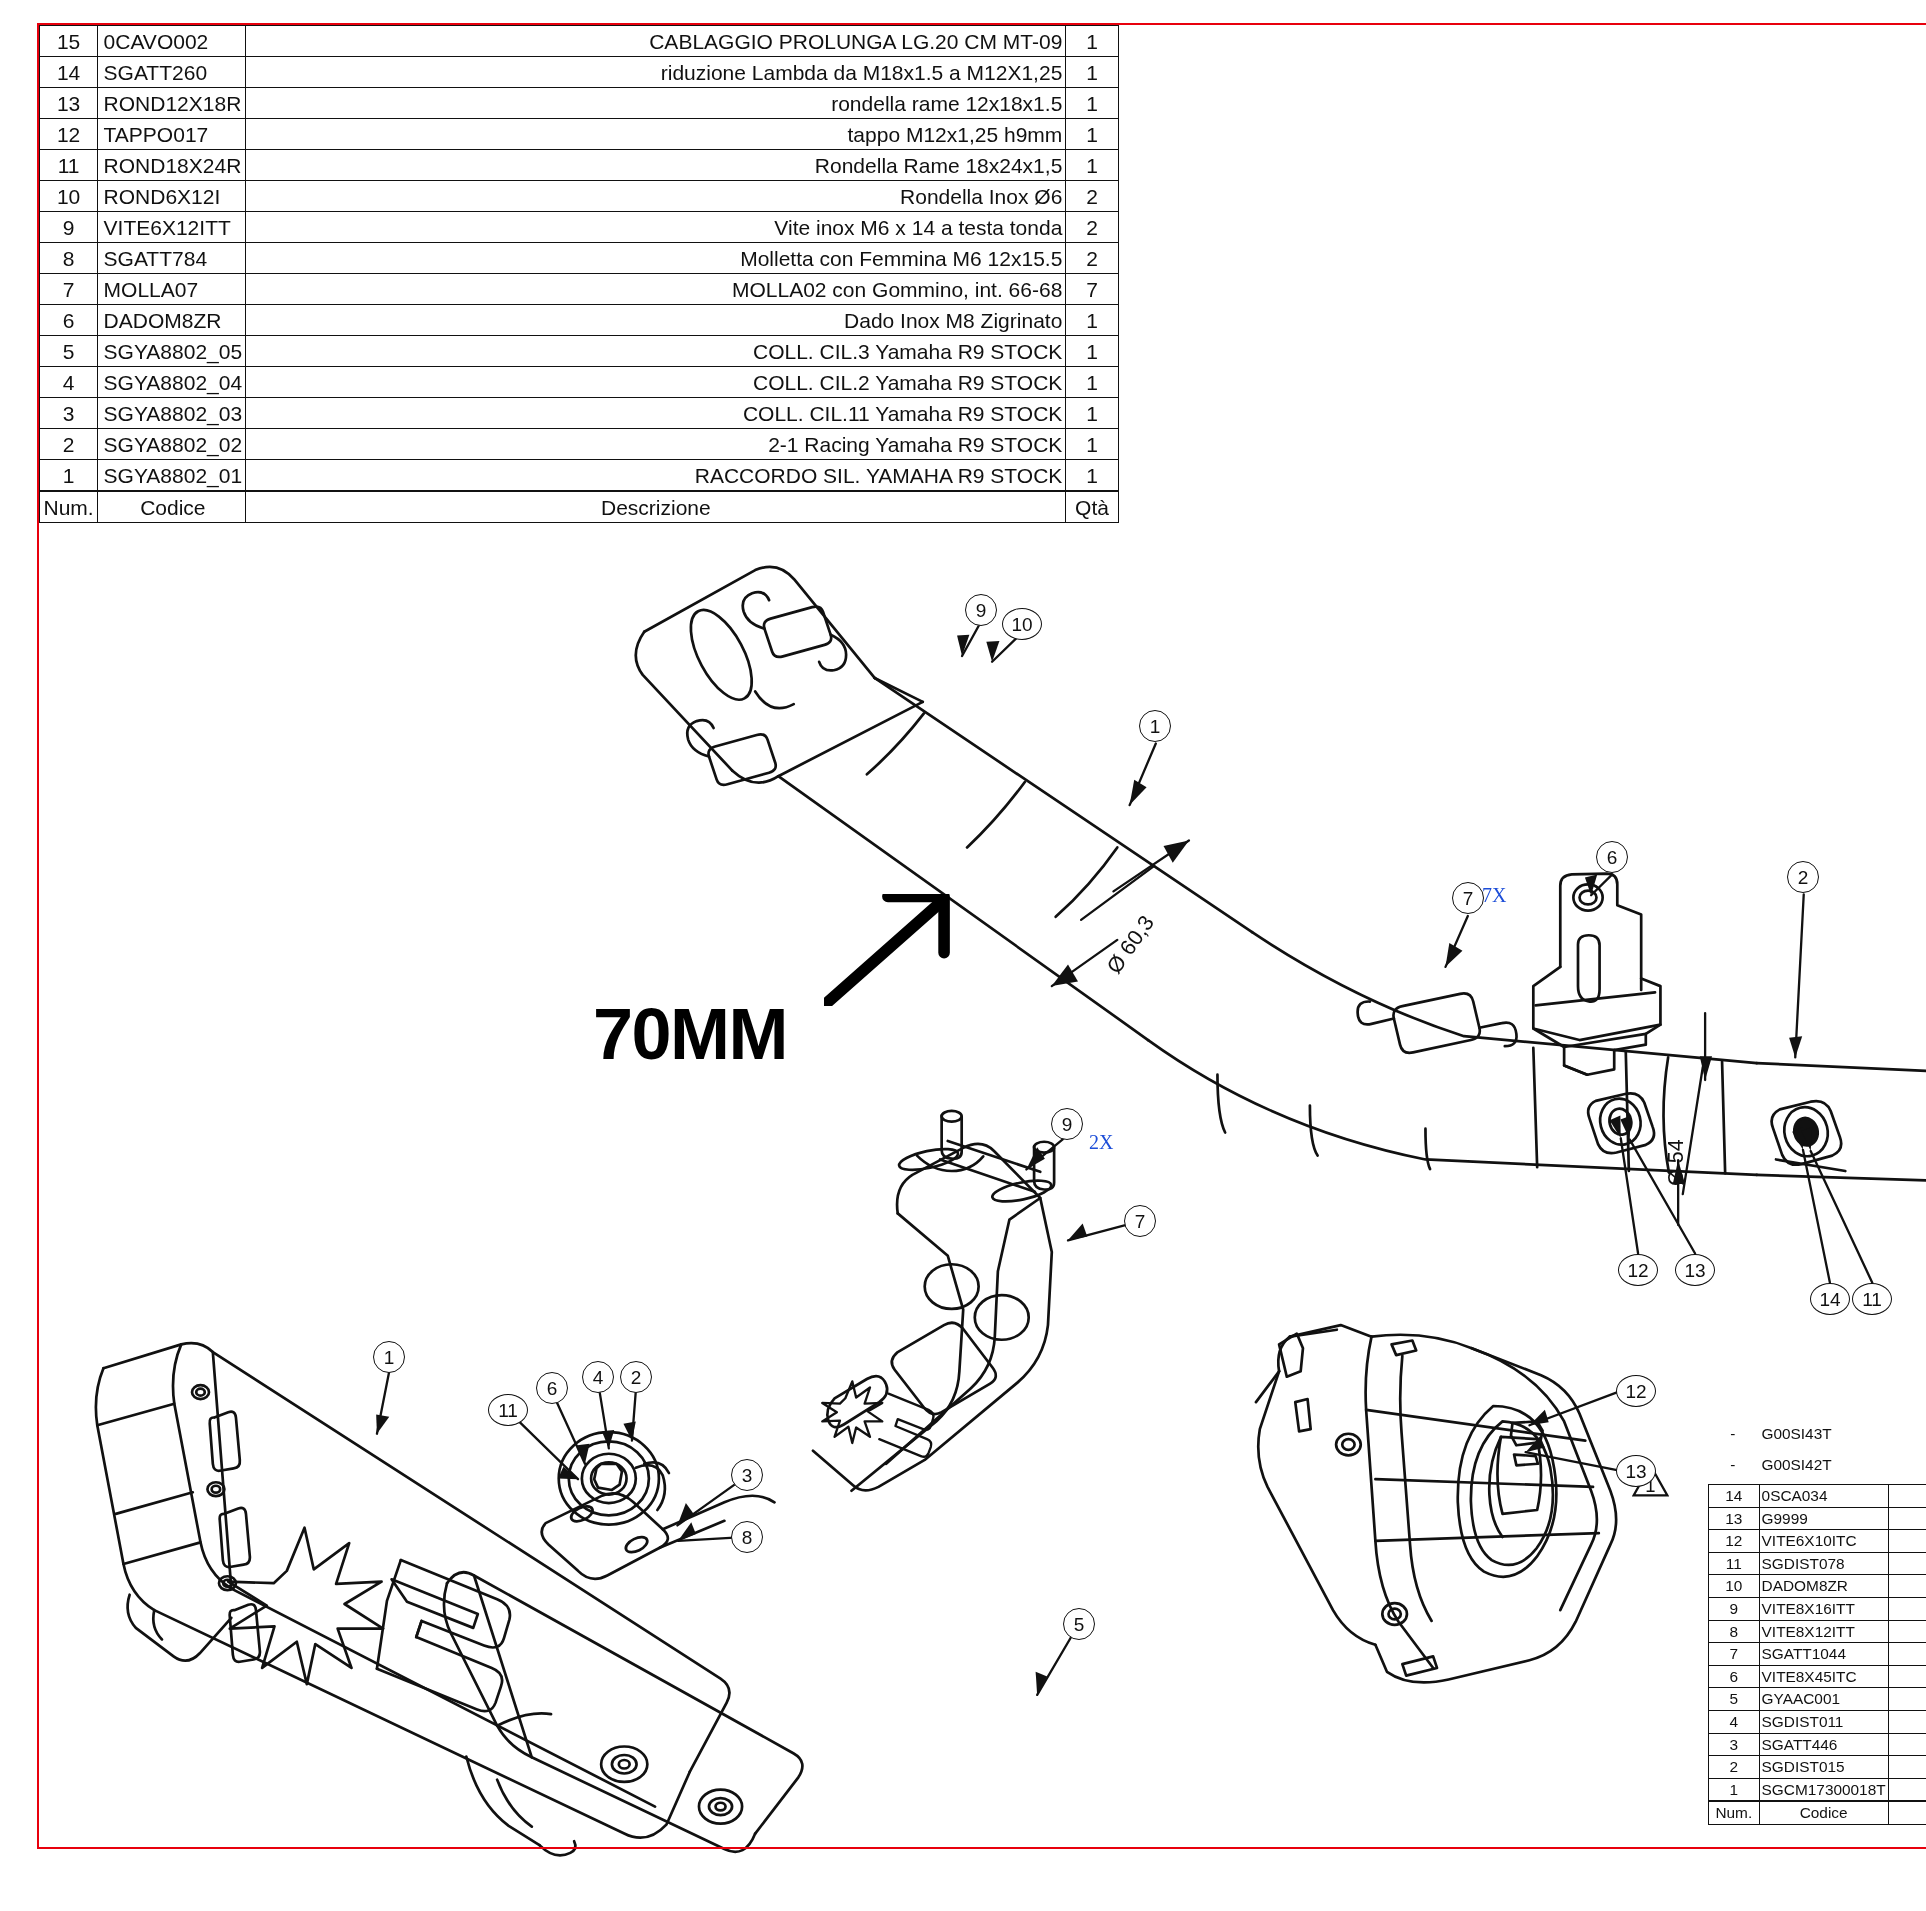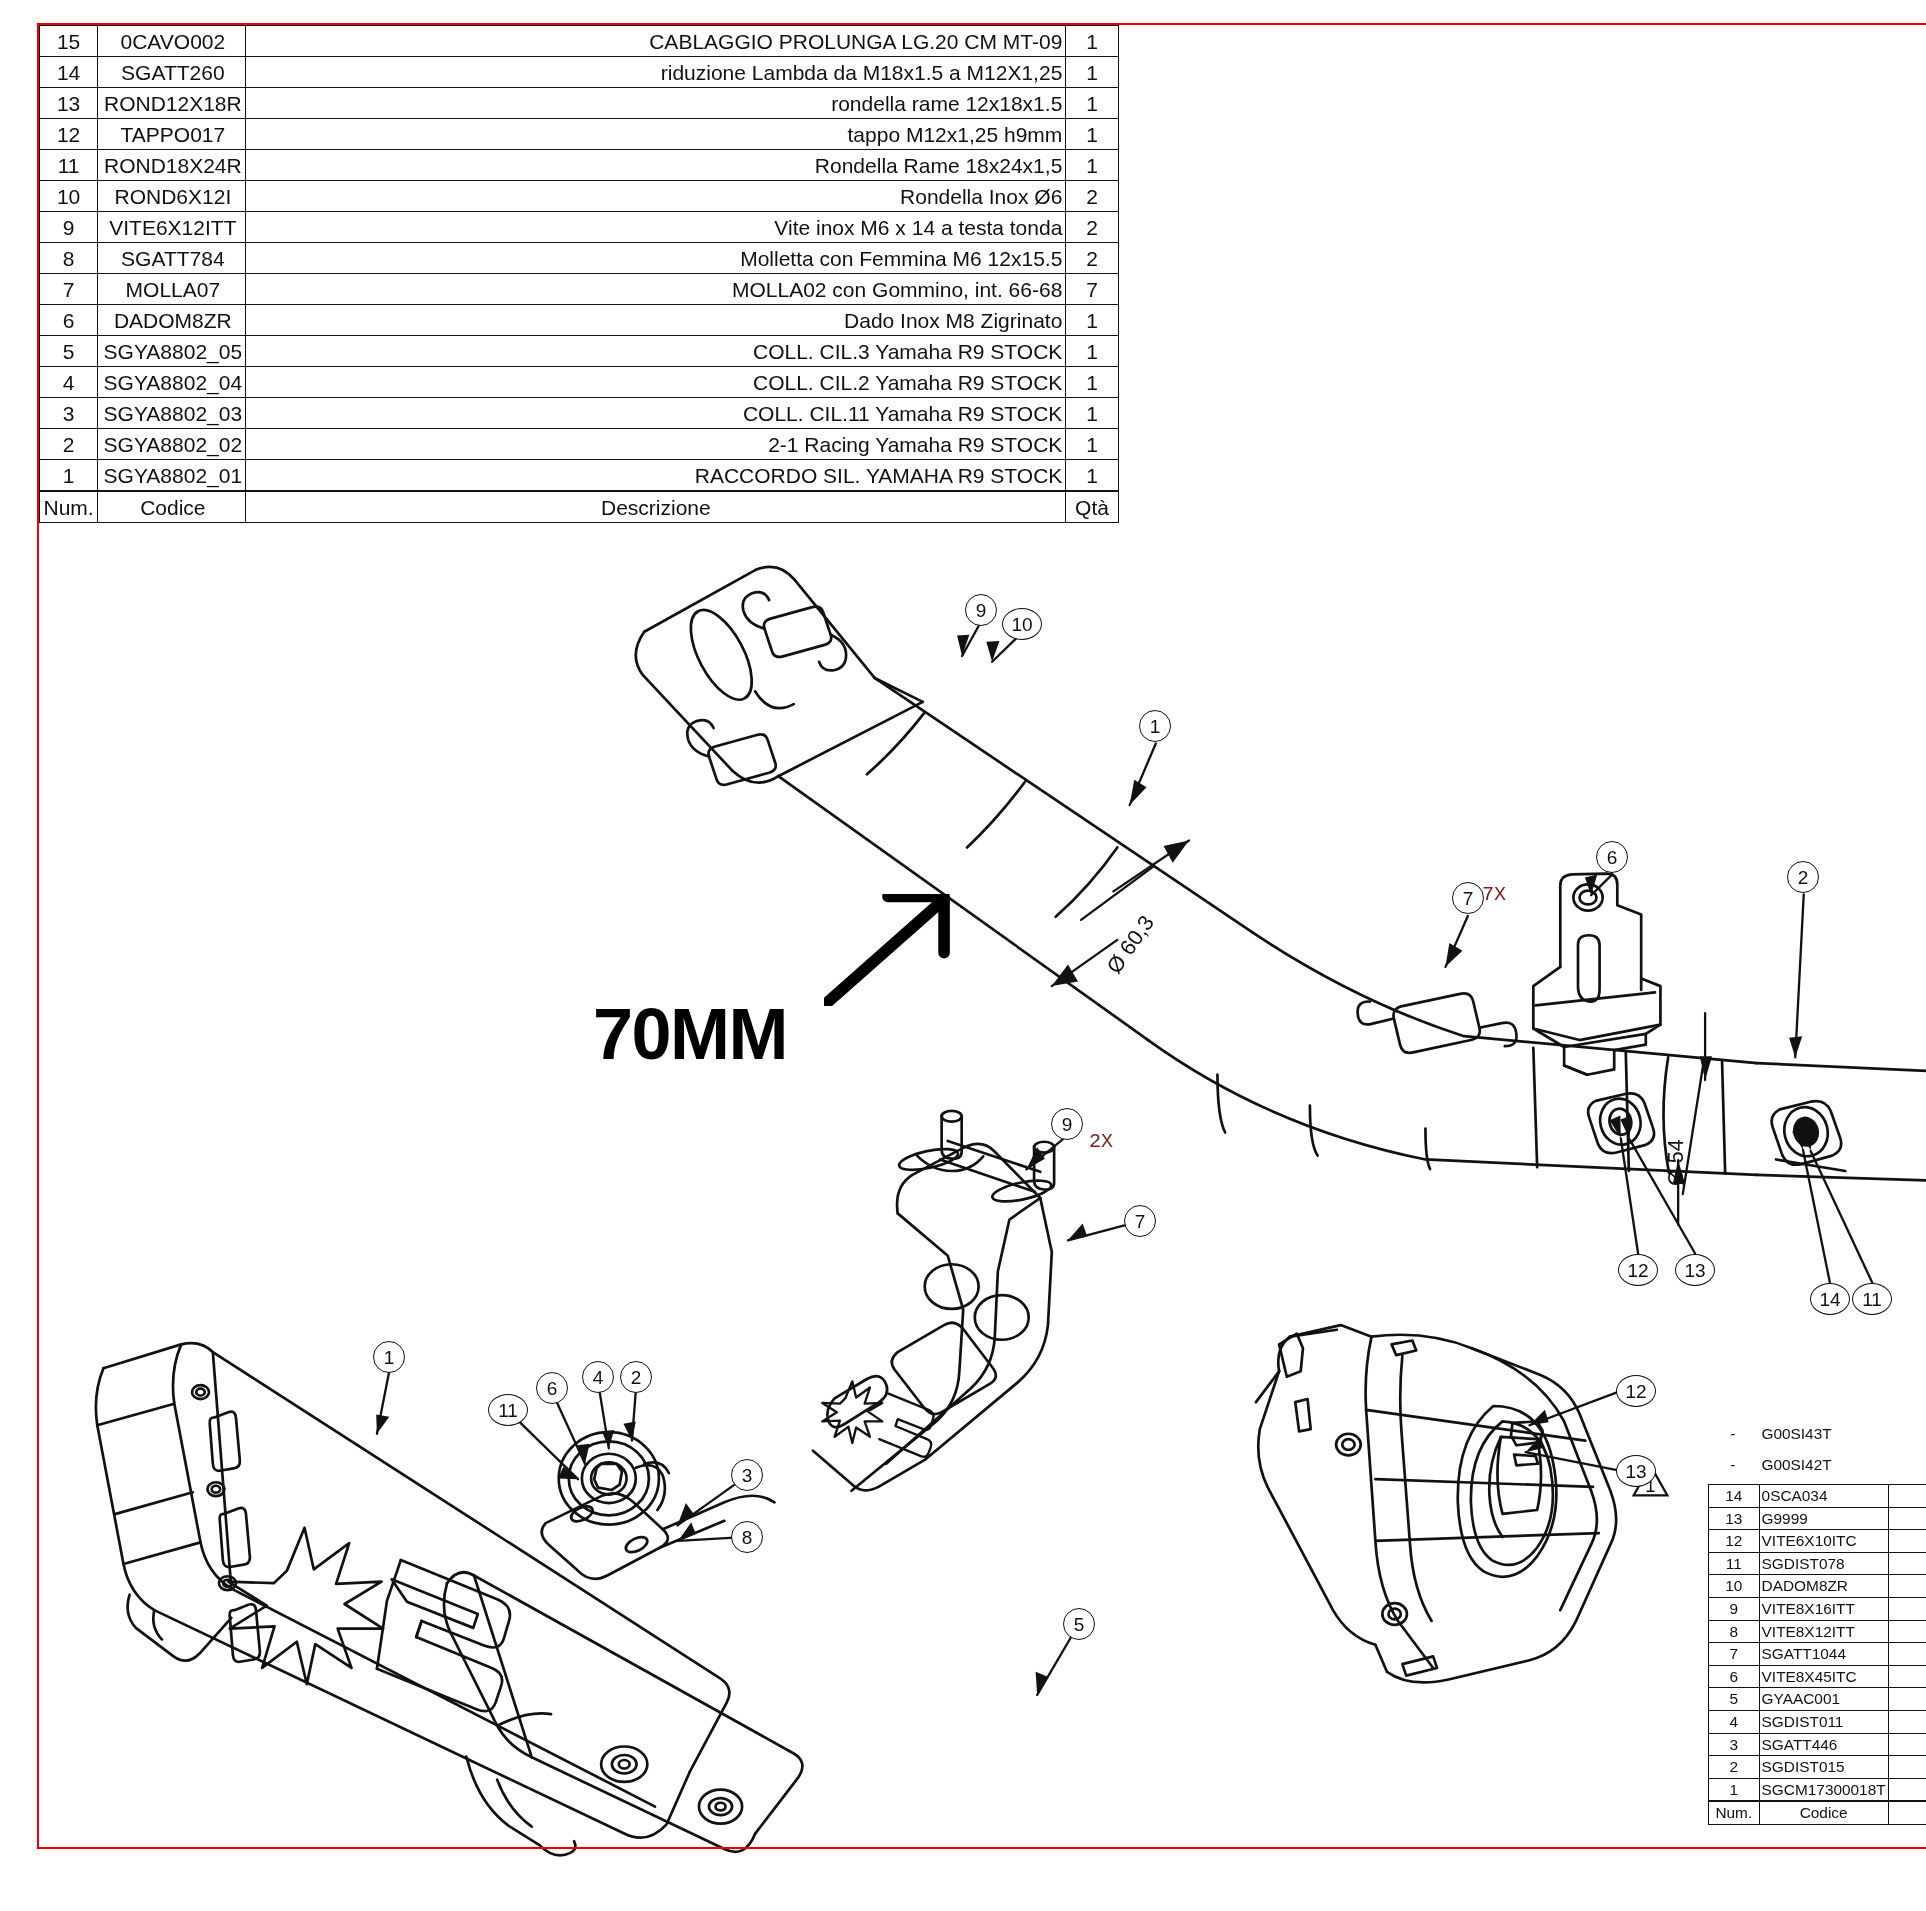--- a/index.html
+++ b/index.html
@@ -16,21 +16,21 @@
   .bom{position:absolute;border-collapse:collapse;background:#fdba74;}
   .bom td{
     border:1.2px solid #111;color:#111;background:#fff;
     font-family:"Liberation Sans",sans-serif;white-space:nowrap;
     line-height:1.0;
   }
   
   #bom-top{left:39px;top:25px;}
   #bom-top td{font-size:21px;height:30px;padding:0 3.1px;}
   #bom-top td.c-num{width:51px;text-align:center;}
-  #bom-top td.c-code{width:118px;text-align:center;padding-left:5.4px;}
+  #bom-top td.c-code{width:118px;text-align:left;padding-left:5.4px;}
   #bom-top td.c-desc{width:813px;text-align:right;}
   #bom-top td.c-qty{width:45px;text-align:center;}
   #bom-top tr.hdr td{border-top-width:2.7px;}
   #bom-top tr.hdr td.c-code,#bom-top tr.hdr td.c-desc{text-align:center;}
   
   #bom-bot{left:1708px;top:1484px;}
   #bom-bot td{font-size:15.4px;height:21.6px;padding:0 2.3px;}
   #bom-bot td.c-num{width:45px;text-align:center;}
   #bom-bot td.c-code{width:124px;text-align:left;padding-left:2px;}
   #bom-bot td.c-desc{width:628px;text-align:center;}
@@ -54,21 +54,21 @@
 
   
   .balloon{
     position:absolute;border:1.9px solid #111;border-radius:50%;
     background:#fff;color:#111;display:flex;align-items:center;justify-content:center;
     font-family:"Liberation Sans",sans-serif;font-size:19px;line-height:1;
     width:32px;height:32px;box-sizing:border-box;
   }
   .balloon.wide{width:40px;}
   .mult{
-    position:absolute;color:#7f1d1d;font-family:Liberation Mono, monospace;
+    position:absolute;color:#1d4ed8;font-family:Liberation Serif, serif;
     font-size:20px;line-height:1;text-align:center;
   }
   .tri-rev{
     position:absolute;width:37px;height:33px;
   }
   
   .dim{
     position:absolute;color:#111;font-family:"Liberation Sans",sans-serif;
     font-size:21.6px;line-height:1;white-space:nowrap;
   }

